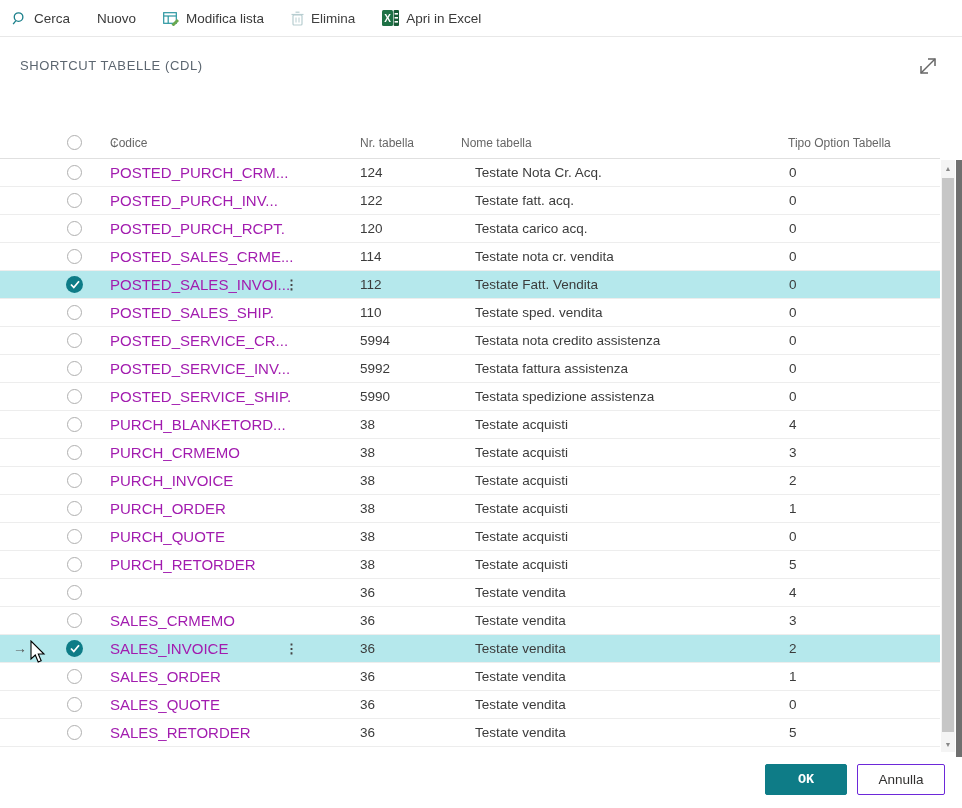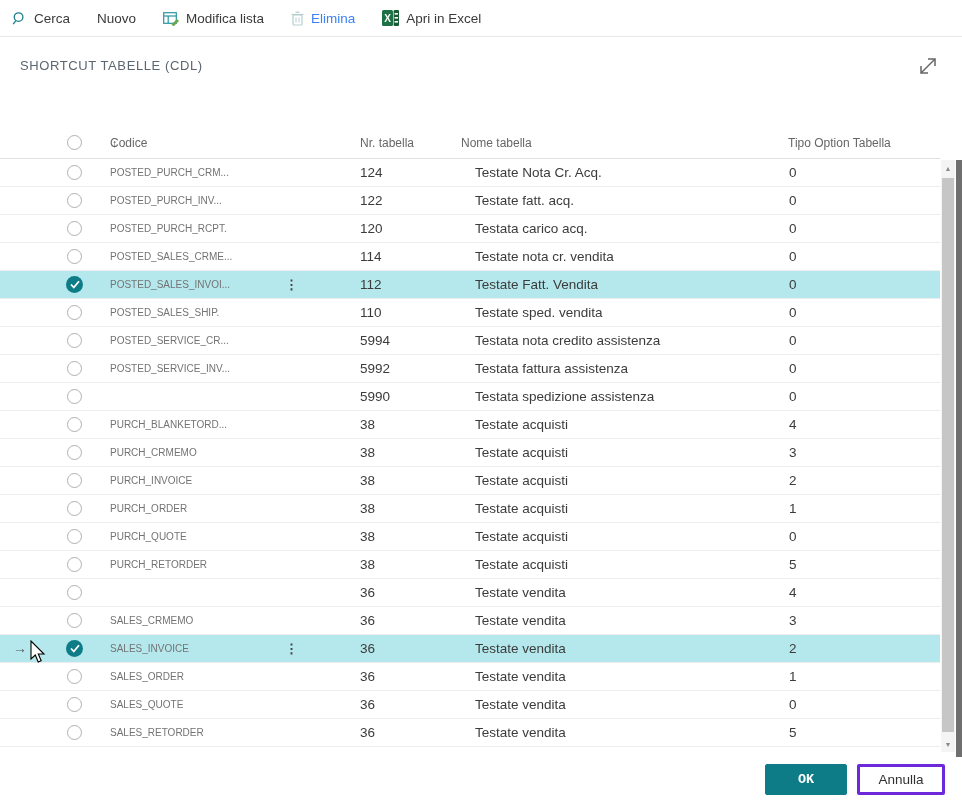--- a/index.html
+++ b/index.html
@@ -4,21 +4,21 @@
 <style>
   html,body{margin:0;padding:0;background:#fff;}
   .stage{position:relative;width:962px;height:808px;background:#fff;overflow:hidden;
          font-family:"Liberation Sans",sans-serif;color:#3b3b3b;}
 
   
   .toolbar{position:absolute;top:0;left:0;width:962px;height:37px;display:flex;
            align-items:center;padding-left:12px;box-sizing:border-box;border-bottom:1px solid #e8e8e8;}
   .tb-item{display:flex;align-items:center;gap:7px;margin-right:27px;font-size:13.5px;
            color:#3a3a3a;cursor:pointer;white-space:nowrap;}
-  .tb-item.disabled{color:#3b82f6;cursor:default;}
+  .tb-item.disabled{color:#404040;cursor:default;}
   .tb-icon{display:flex;align-items:center;}
 
   
   .page-title{position:absolute;top:58px;left:20px;font-size:13px;letter-spacing:.6px;
               color:#5c6670;}
   .expand-btn{position:absolute;top:54px;right:22px;width:24px;height:24px;cursor:pointer;}
 
   
   .thead{position:absolute;top:128px;left:0;width:940px;height:30px;
          border-bottom:1px solid #e0e0e0;font-size:12px;color:#666;}
@@ -32,41 +32,41 @@
   .sort{font-size:11px;color:#555;margin-left:2px;}
 
   
   .tbody{position:absolute;top:159px;left:0;width:962px;}
   .trow{position:relative;height:27px;border-bottom:1px solid #ededed;background:#fff;width:940px;}
   .trow.selected{background:#b5e8ec;}
   .radio{position:absolute;left:67px;top:6px;width:15px;height:15px;border:1px solid #b0b0b0;
          border-radius:50%;background:#fff;box-sizing:border-box;cursor:pointer;}
   .check-badge{position:absolute;left:66px;top:5px;width:17px;height:17px;border-radius:50%;
                background:#0e7c87;display:flex;align-items:center;justify-content:center;cursor:pointer;}
-  .cell-code{position:absolute;left:110px;line-height:27px;color:#737373;font-size:10px;cursor:pointer;}
+  .cell-code{position:absolute;left:110px;line-height:27px;color:#a21caf;font-size:15px;cursor:pointer;}
   .cell-menu{position:absolute;left:285px;line-height:27px;font-size:13px;color:#444;font-weight:bold;cursor:pointer;}
   .cell-nr{position:absolute;left:360px;width:97px;line-height:27px;font-size:13.5px;color:#3b3b3b;}
   .cell-name{position:absolute;left:475px;line-height:27px;font-size:13.5px;color:#3b3b3b;}
   .cell-tipo{position:absolute;left:789px;line-height:27px;font-size:13.5px;color:#3b3b3b;}
   .row-arrow{position:absolute;left:13px;line-height:27px;font-size:14px;color:#555;}
 
   
   .scrollbar{position:absolute;left:941px;top:160px;width:14px;height:592px;background:#f4f4f4;}
   .sb-up,.sb-down{position:absolute;left:0;width:14px;height:16px;font-size:7px;color:#888;
                   display:flex;align-items:center;justify-content:center;cursor:pointer;}
   .sb-up{top:0;}
   .sb-down{bottom:0;}
   .sb-thumb{position:absolute;left:1px;top:18px;width:12px;height:554px;background:#c6c6c6;cursor:pointer;}
   .edge-strip{position:absolute;left:956px;top:160px;width:6px;height:597px;background:#6f6f6f;}
 
   
   .btn{position:absolute;top:764px;height:31px;font-family:"Liberation Sans",sans-serif;
        font-size:13.5px;border-radius:2px;cursor:pointer;}
   .btn-ok{left:765px;width:82px;background:#0e7c87;color:#fff;border:1px solid #0e7c87;font-weight:bold;font-family:Liberation Mono, monospace;}
-  .btn-cancel{left:857px;width:88px;background:#fff;color:#323130;border:3px solid #6d28d9;}
+  .btn-cancel{left:857px;width:88px;background:#fff;color:#323130;border:1px solid #6d28d9;}
 
   
   .cursor{position:absolute;left:29px;top:640px;}
 </style>
 </head>
 <body>
 
 <div class="stage">
 
   <div class="toolbar">
@@ -197,20 +197,21 @@
       </div>
       <div class="trow">
         <span class="radio"></span>
         <span class="cell-code">POSTED_SERVICE_INV...</span>
         <span class="cell-nr">5992</span>
         <span class="cell-name">Testata fattura assistenza</span>
         <span class="cell-tipo">0</span>
       </div>
       <div class="trow">
         <span class="radio"></span>
+        <span class="cell-code">POSTED_SERVICE_SHIP.</span>
         <span class="cell-nr">5990</span>
         <span class="cell-name">Testata spedizione assistenza</span>
         <span class="cell-tipo">0</span>
       </div>
       <div class="trow">
         <span class="radio"></span>
         <span class="cell-code">PURCH_BLANKETORD...</span>
         <span class="cell-nr">38</span>
         <span class="cell-name">Testate acquisti</span>
         <span class="cell-tipo">4</span>

